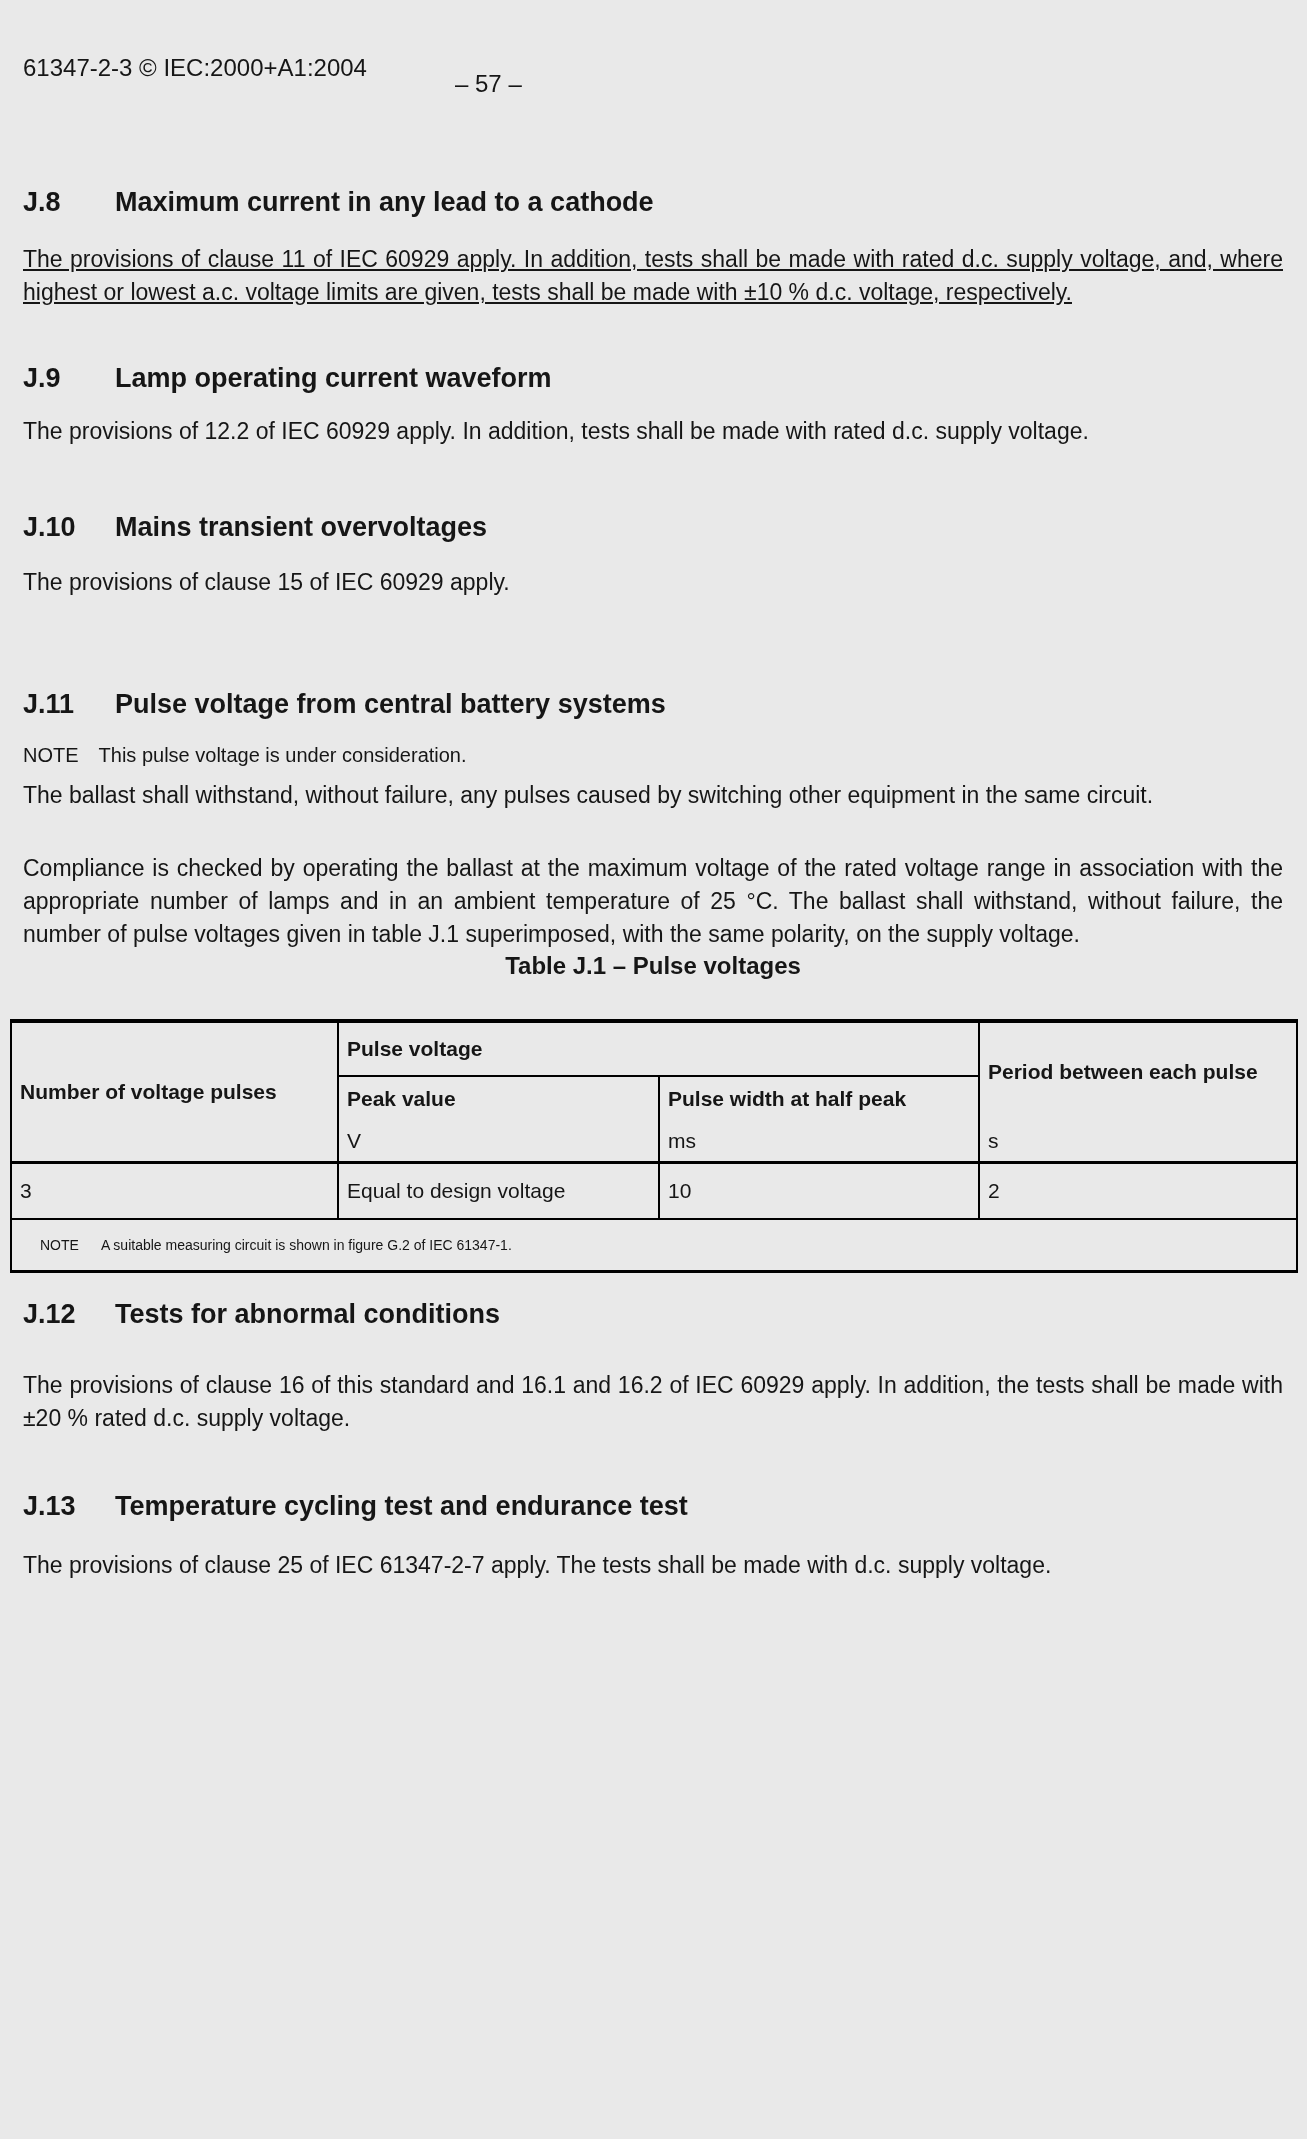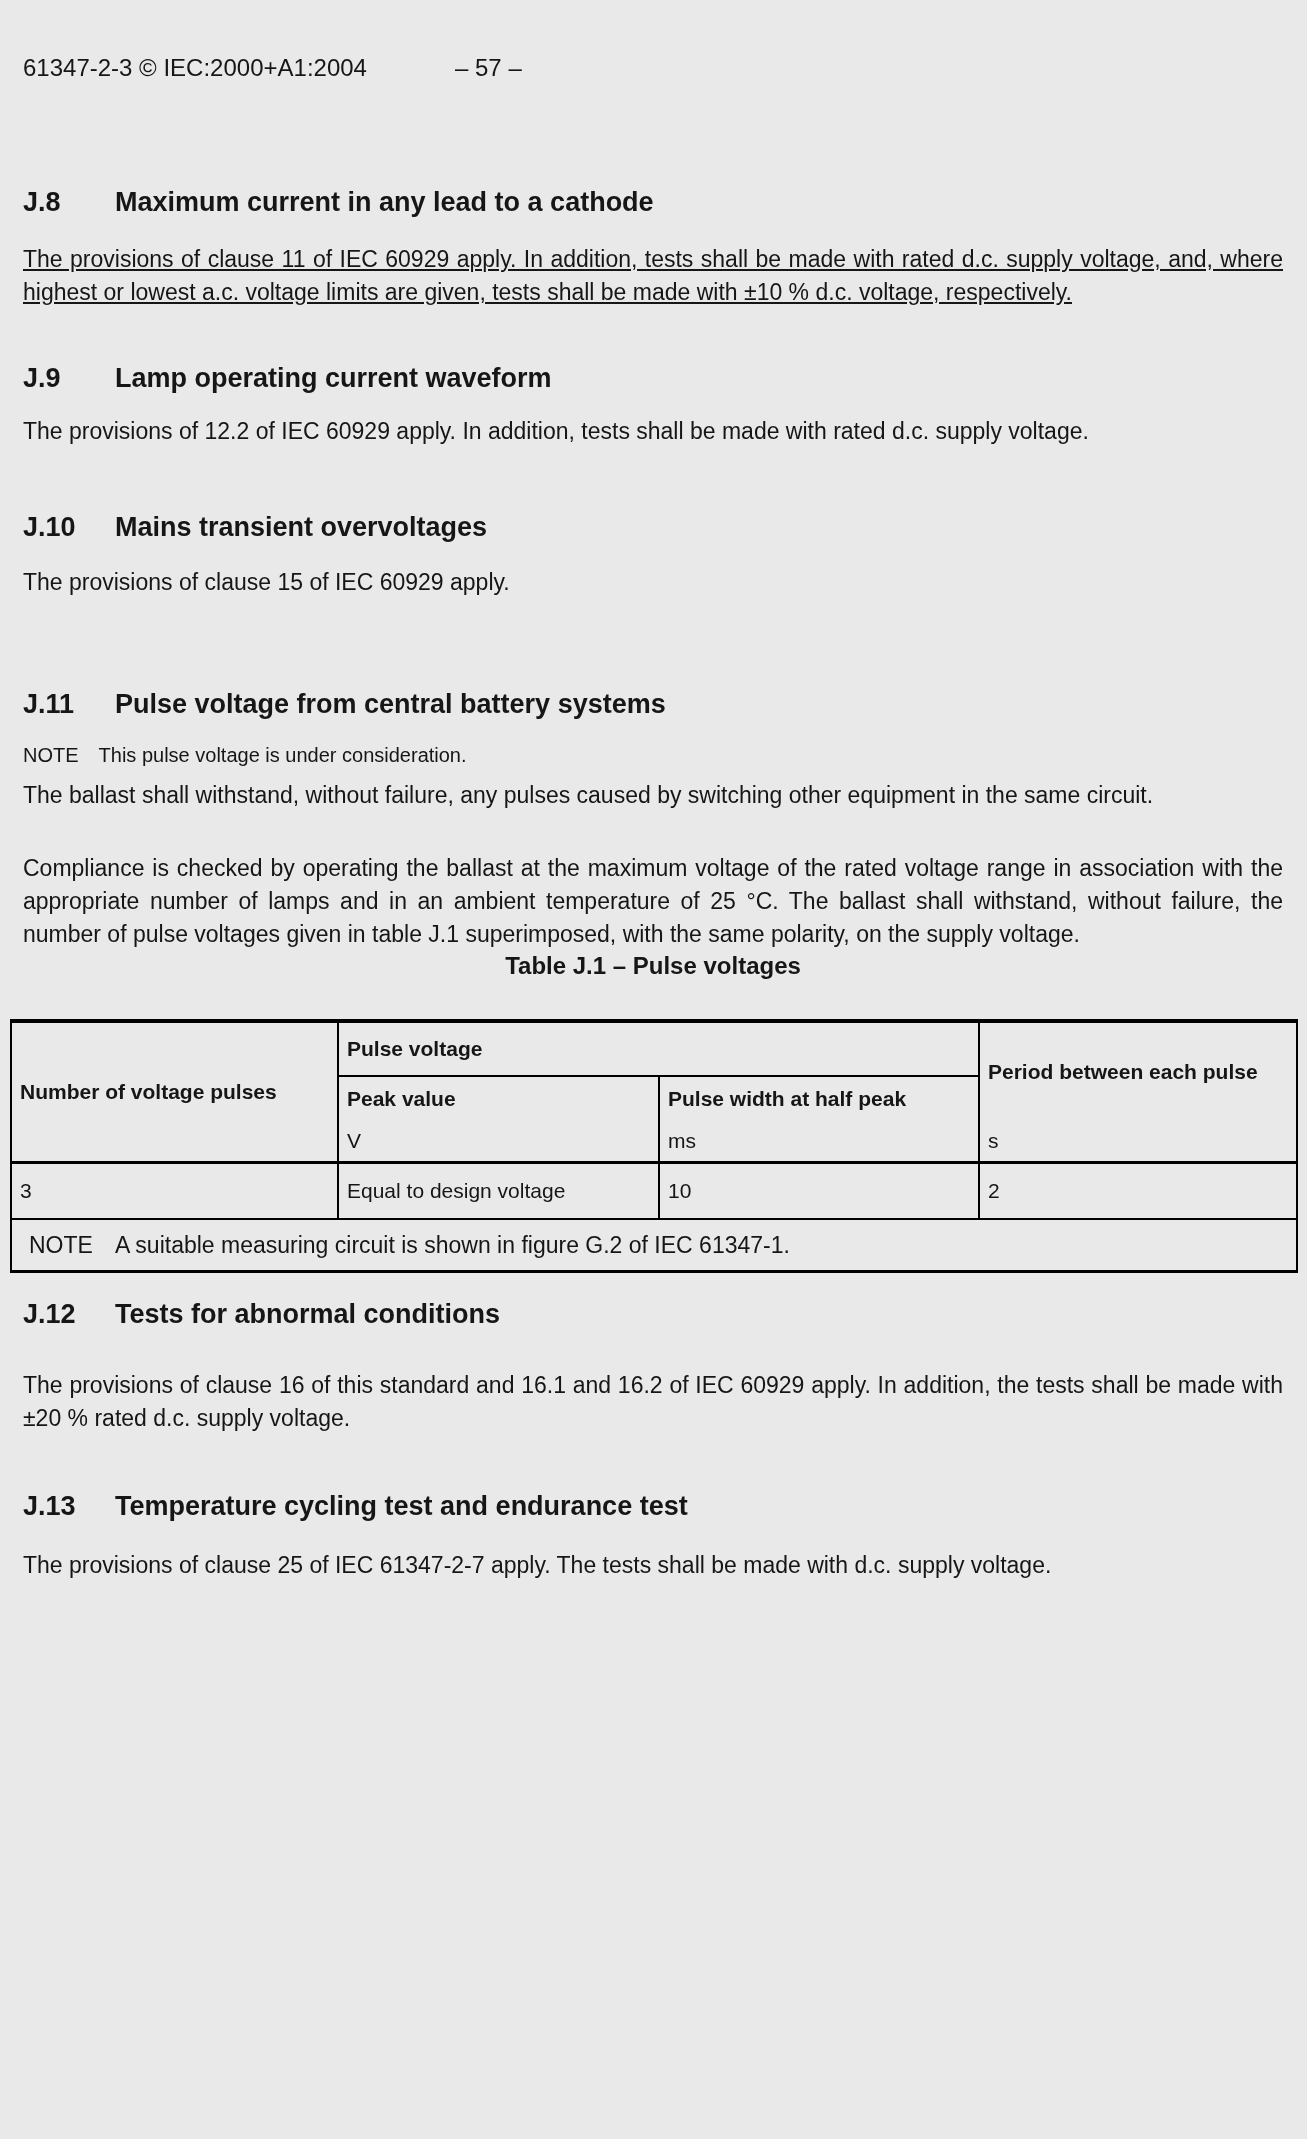--- a/index.html
+++ b/index.html
@@ -12,21 +12,21 @@
     box-sizing:border-box;
     padding:55px 24px 0 23px;
     overflow:hidden;
   }
   .page-header{
     position:relative;
     font-size:24px;line-height:26px;
     margin:0;
   }
   .page-header .page-num{
-    position:absolute;left:432px;top:0;
+    position:absolute;left:432px;top:16px;
   }
   .section-heading{
     display:flex;
     font-size:27px;line-height:34px;font-weight:bold;
     margin:0;
     align-items:flex-end;
   }
   .section-heading .sec-num{flex:0 0 92px;}
   .body-par{
     font-size:23px;line-height:33px;
@@ -77,22 +77,22 @@
     font-size:21px;line-height:26px;
   }
   td.vline{border-left:2px solid #000;}
   td.bold{font-weight:bold;}
   td.group-hdr{border-bottom:2px solid #000;}
   tr.data-row td{border-top:3px solid #000;border-bottom:2px solid #000;height:54px;}
   tr.hdr-r1 td{height:52px;}
   tr.hdr-r2 td{height:44px;}
   tr.hdr-r3 td{height:40px;}
   tr.note-row td{
-    height:50px;text-align:left;padding-left:17px;
-    font-size:23px;
+    height:50px;text-align:left;padding-left:28px;
+    font-size:14px;
   }
   tr.note-row .note-text{margin-left:22px;}
 </style>
 </head>
 <body>
 
 <div class="page">
 
   <div class="page-header">
     <span>61347-2-3 © IEC:2000+A1:2004</span>

